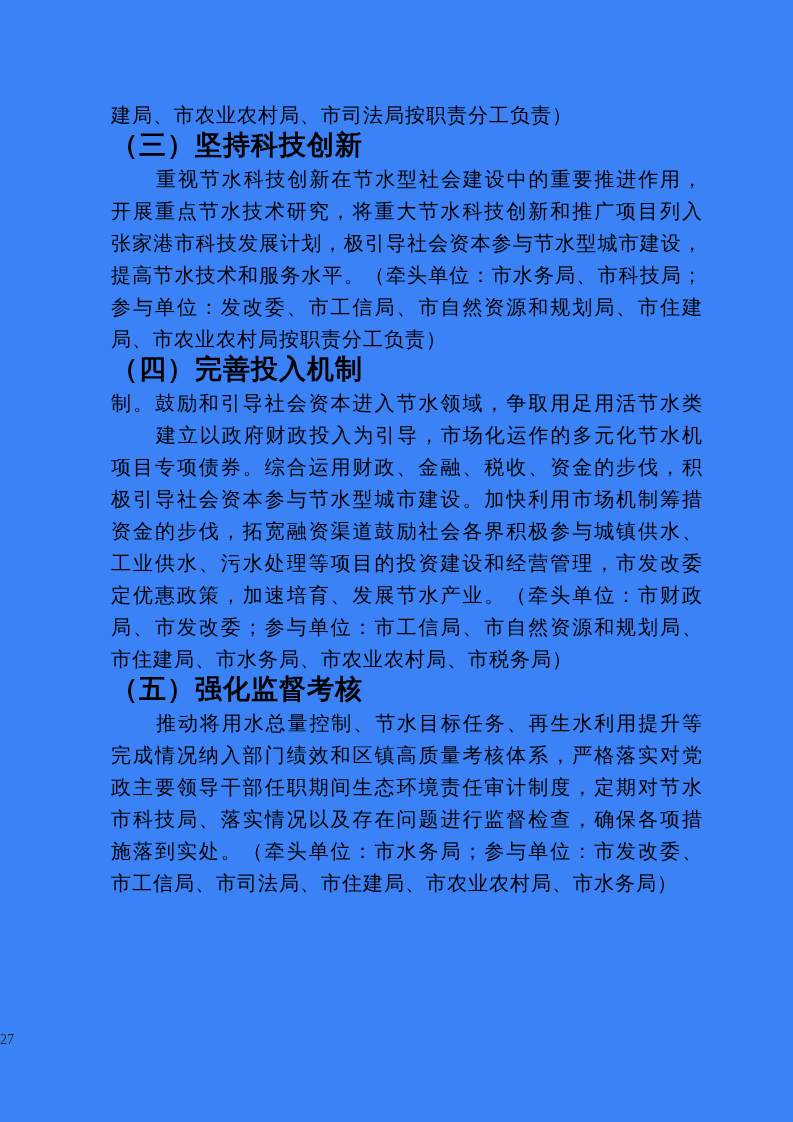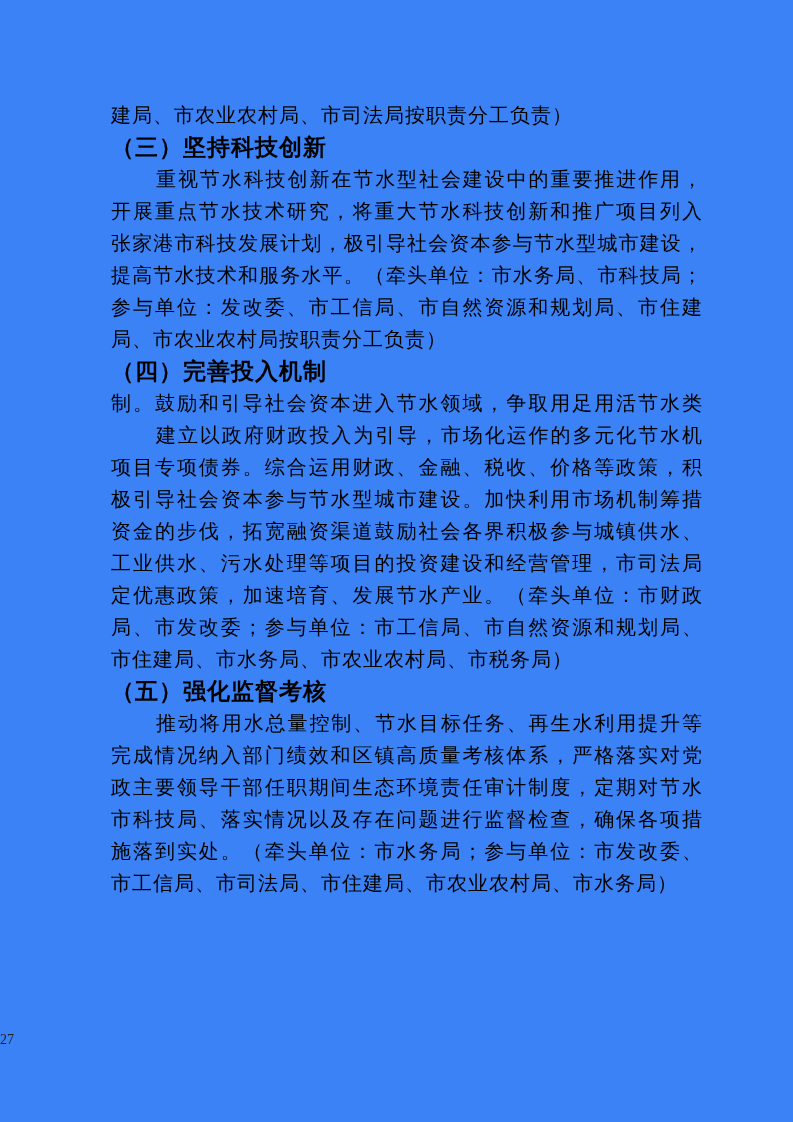--- a/index.html
+++ b/index.html
@@ -37,24 +37,24 @@
     text-align: justify;
     text-align-last: justify;
   }
   
   .line.indent {
     padding-left: 45px;
   }
   .heading {
     height: 32px;
     line-height: 32px;
-    font-size: 23px;
+    font-size: 27px;
     font-weight: bold;
     letter-spacing: 1px;
-    font-family: Liberation Sans, sans-serif;
+    font-family: Liberation Mono, monospace;
   }
   .page-number {
     position: absolute;
     top: 1030px;
     left: 0;
     width: 100%;
     text-align: left;
     font-size: 14px;
     line-height: 20px;
     color: #222222;
@@ -72,24 +72,24 @@
     <div class="line full indent">重视节水科技创新在节水型社会建设中的重要推进作用，</div>
     <div class="line full">开展重点节水技术研究，将重大节水科技创新和推广项目列入</div>
     <div class="line full">张家港市科技发展计划，极引导社会资本参与节水型城市建设，</div>
     <div class="line full">提高节水技术和服务水平。（牵头单位：市水务局、市科技局；</div>
     <div class="line full">参与单位：发改委、市工信局、市自然资源和规划局、市住建</div>
     <div class="line">局、市农业农村局按职责分工负责）</div>
 
     <div class="heading">（四）完善投入机制</div>
     <div class="line full">制。鼓励和引导社会资本进入节水领域，争取用足用活节水类</div>
     <div class="line full indent">建立以政府财政投入为引导，市场化运作的多元化节水机</div>
-    <div class="line full">项目专项债券。综合运用财政、金融、税收、价格等政策，积</div>
+    <div class="line full">项目专项债券。综合运用财政、金融、税收、资金的步伐，积</div>
     <div class="line full">极引导社会资本参与节水型城市建设。加快利用市场机制筹措</div>
     <div class="line full">资金的步伐，拓宽融资渠道鼓励社会各界积极参与城镇供水、</div>
-    <div class="line full">工业供水、污水处理等项目的投资建设和经营管理，市司法局</div>
+    <div class="line full">工业供水、污水处理等项目的投资建设和经营管理，市发改委</div>
     <div class="line full">定优惠政策，加速培育、发展节水产业。（牵头单位：市财政</div>
     <div class="line full">局、市发改委；参与单位：市工信局、市自然资源和规划局、</div>
     <div class="line">市住建局、市水务局、市农业农村局、市税务局）</div>
 
     <div class="heading">（五）强化监督考核</div>
     <div class="line full indent">推动将用水总量控制、节水目标任务、再生水利用提升等</div>
     <div class="line full">完成情况纳入部门绩效和区镇高质量考核体系，严格落实对党</div>
     <div class="line full">政主要领导干部任职期间生态环境责任审计制度，定期对节水</div>
     <div class="line full">市科技局、落实情况以及存在问题进行监督检查，确保各项措</div>
     <div class="line full">施落到实处。（牵头单位：市水务局；参与单位：市发改委、</div>

